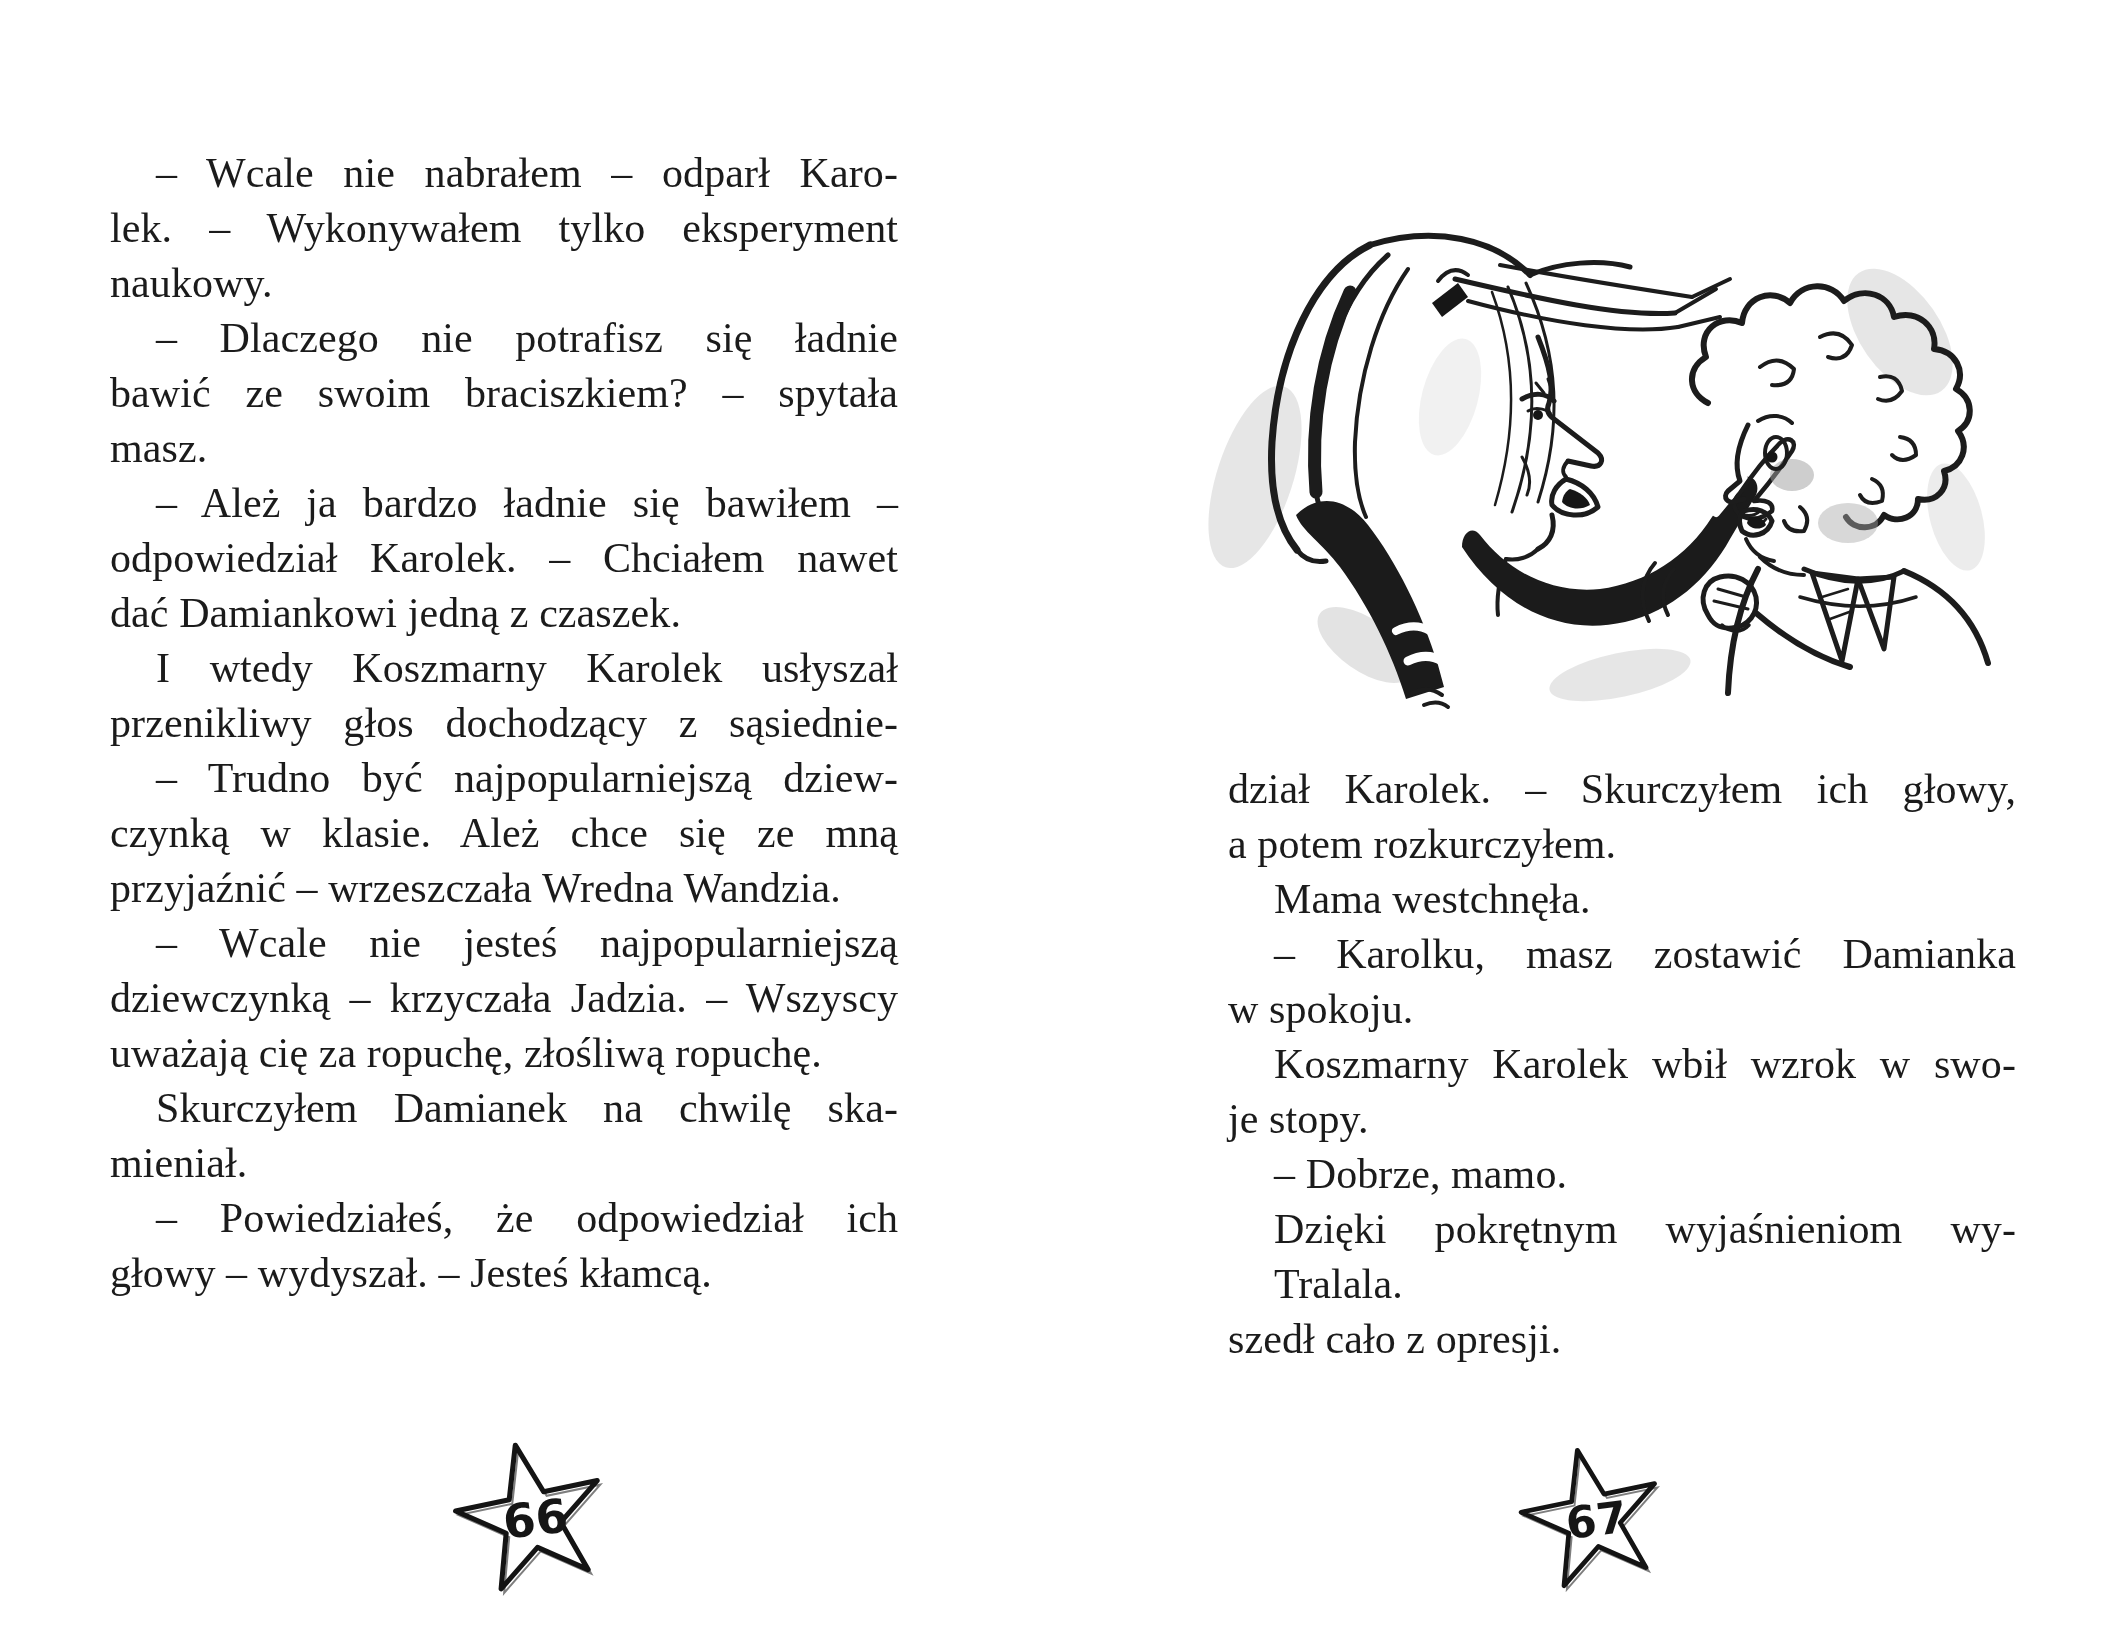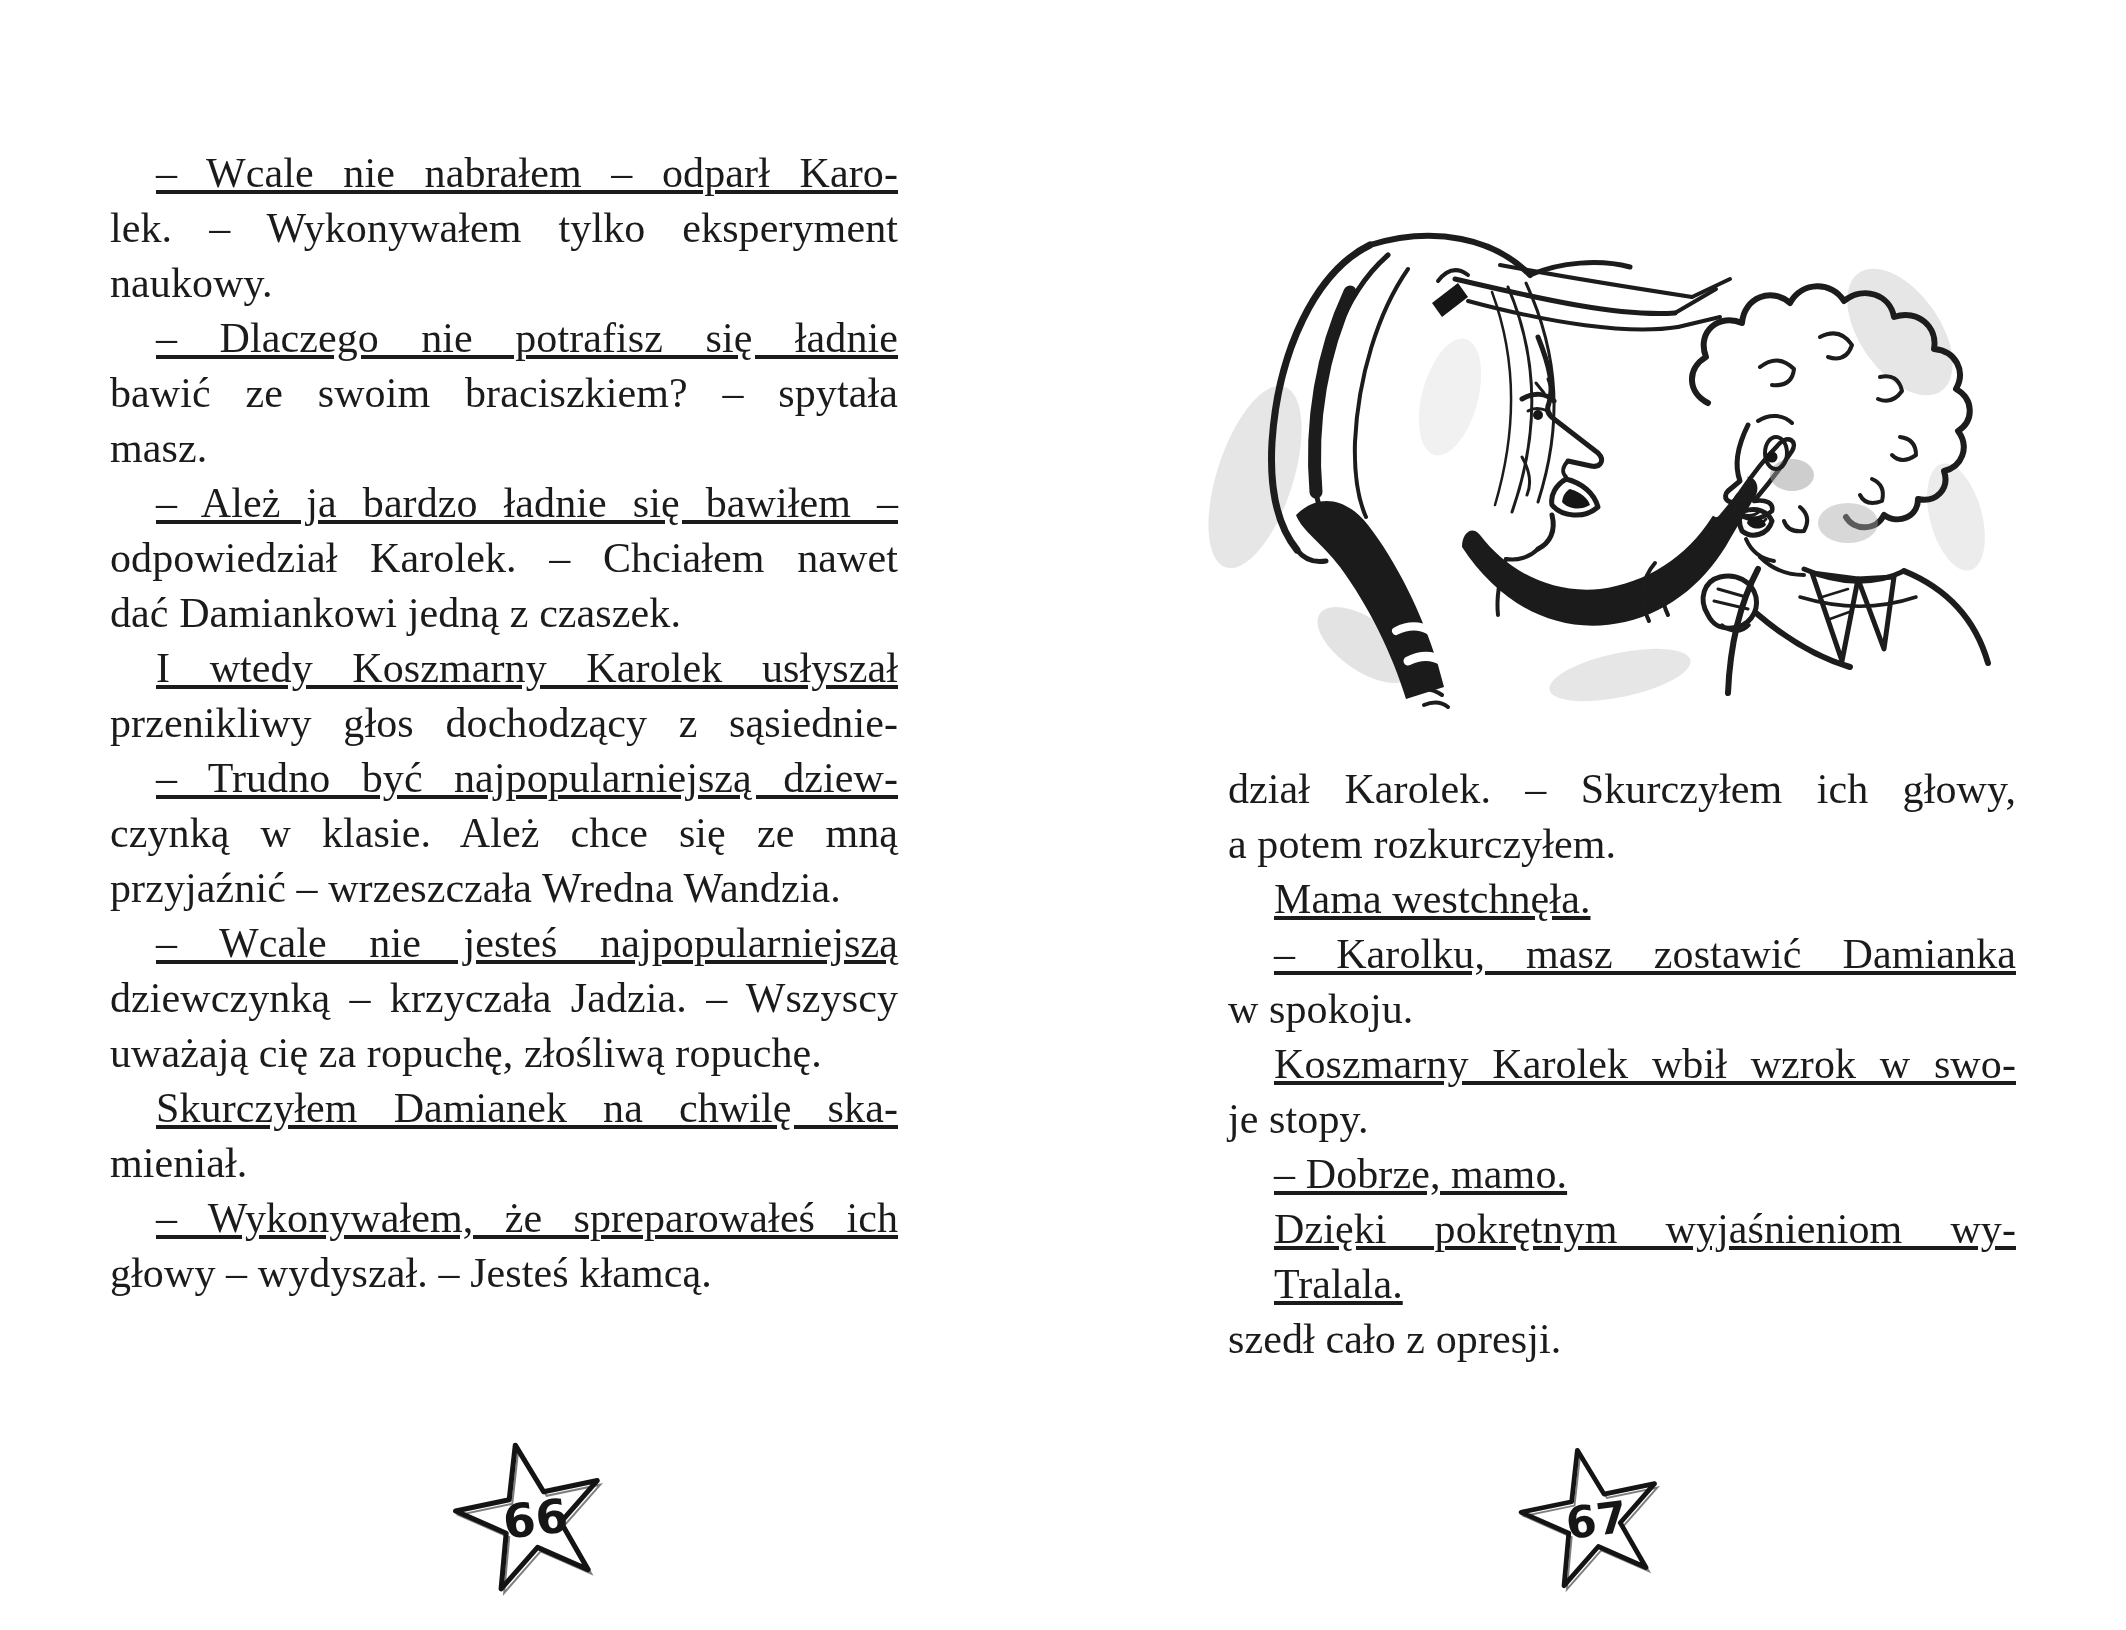--- a/index.html
+++ b/index.html
@@ -22,21 +22,21 @@
   .line {
     font-size:42px;
     line-height:55px;
     height:55px;
     text-align:justify;
     text-align-last:justify;
     letter-spacing:0.1px;
     white-space:normal;
   }
   .line.para-end { text-align-last:left; }
-  .line.indent   { padding-left:46px;text-decoration:underline; }
+  .line.indent   { padding-left:46px; }
 
   .illustration-box {
     position:absolute; left:1200px; top:212px;
     width:800px; height:500px;
   }
   .illustration-box svg { width:100%; height:100%; }
 
   .page-star { position:absolute; }
   .page-star.star-left  { left:450px;  top:1430px; width:168px; height:172px; }
   .page-star.star-right { left:1516px; top:1436px; width:158px; height:162px; }
@@ -72,21 +72,21 @@
       <div class="line indent">I wtedy Koszmarny Karolek usłyszał</div>
       <div class="line">przenikliwy głos dochodzący z sąsiednie-</div>
       <div class="line indent">– Trudno być najpopularniejszą dziew-</div>
       <div class="line">czynką w klasie. Ależ chce się ze mną</div>
       <div class="line para-end">przyjaźnić – wrzeszczała Wredna Wandzia.</div>
       <div class="line indent">– Wcale nie jesteś najpopularniejszą</div>
       <div class="line">dziewczynką – krzyczała Jadzia. – Wszyscy</div>
       <div class="line para-end">uważają cię za ropuchę, złośliwą ropuchę.</div>
       <div class="line indent">Skurczyłem Damianek na chwilę ska-</div>
       <div class="line para-end">mieniał.</div>
-      <div class="line indent">– Wykonywałem, że spreparowałeś ich</div>
+      <div class="line indent">– Powiedziałeś, że odpowiedział ich</div>
       <div class="line para-end">głowy – wydyszał. – Jesteś kłamcą.</div>
     </div>
 
   <div class="illustration-box">
     <svg viewBox="0 0 800 490" xmlns="http://www.w3.org/2000/svg" aria-hidden="true">
 
       <g>
         <ellipse cx="55" cy="260" rx="38" ry="95" fill="#bdbdbd" opacity="0.38" transform="rotate(18 55 260)"></ellipse>
         <ellipse cx="165" cy="428" rx="55" ry="26" fill="#bdbdbd" opacity="0.42" transform="rotate(35 165 428)"></ellipse>
         <ellipse cx="250" cy="180" rx="28" ry="60" fill="#c9c9c9" opacity="0.25" transform="rotate(15 250 180)"></ellipse>

